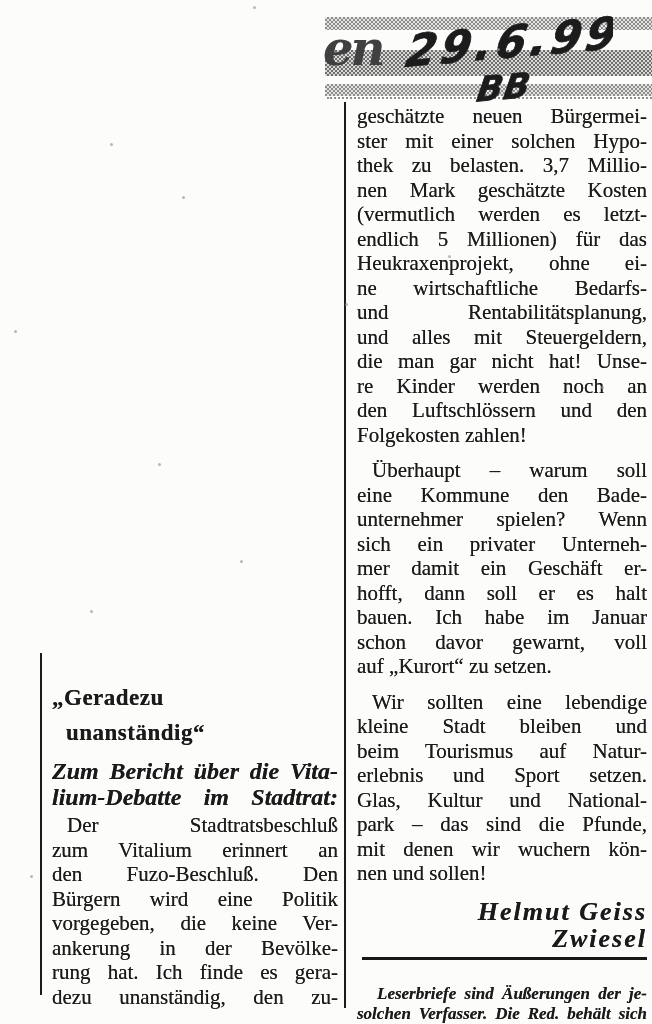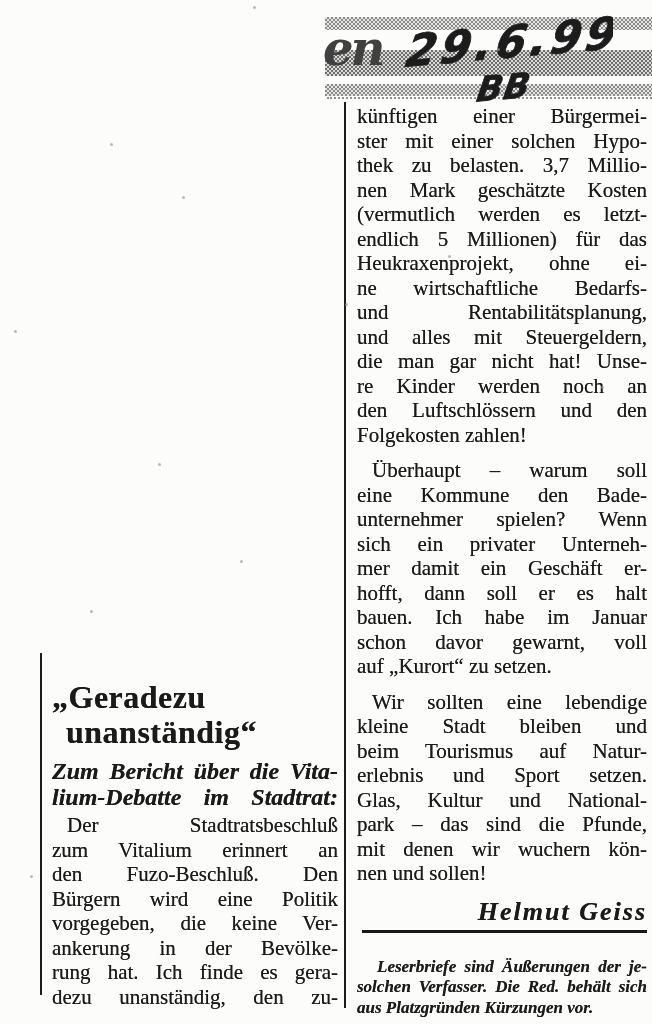--- a/index.html
+++ b/index.html
@@ -35,21 +35,21 @@
   .column-divider{position:absolute;left:344px;top:102px;width:2px;height:906px;background:#1c1c1c;}
   .left-rule{position:absolute;left:40px;top:653px;width:2px;height:342px;background:#1c1c1c;}
   
   .bodytext{font-size:21px;line-height:24.5px;text-shadow:0 0 .5px rgba(20,20,20,.75);}
   .line{text-align:justify;text-align-last:justify;white-space:normal;}
   .line.last{text-align-last:left;}
   .indent-first .line:first-child{text-indent:15px;}
   .indent-first-lg .line:first-child{text-indent:20px;}
 
   .left-article{position:absolute;left:52px;top:680px;width:286px;}
-  .headline{font-size:32px;line-height:35px;font-weight:700;letter-spacing:.5px;
+  .headline{font-size:23px;line-height:35px;font-weight:700;letter-spacing:.5px;
     text-shadow:0 0 .6px rgba(20,20,20,.8);}
   .headline .line{text-align:left;text-align-last:left;}
   .headline .line:nth-child(2){padding-left:14px;text-align:center;}
   .subhead{margin-top:8px;font:italic 700 24px "Liberation Serif", serif;line-height:26px;
     text-shadow:0 0 .5px rgba(20,20,20,.8);}
   .left-body{margin-top:3px;}
 
   .right-article{position:absolute;left:357px;top:104px;width:290px;}
   .para{margin:0 0 11px 0;}
   .signature{margin-top:6px;font:italic 700 26px "Liberation Serif", serif;line-height:27px;
@@ -95,21 +95,21 @@
       <div class="line">Bürgern wird eine Politik</div>
       <div class="line">vorgegeben, die keine Ver-</div>
       <div class="line">ankerung in der Bevölke-</div>
       <div class="line">rung hat. Ich finde es gera-</div>
       <div class="line">dezu unanständig, den zu-</div>
     </div>
 </div>
 
 <div class="right-article">
   <div class="para bodytext">
-      <div class="line">künftigen einer Bürgermei-</div>
+      <div class="line">geschätzte neuen Bürgermei-</div>
       <div class="line">ster mit einer solchen Hypo-</div>
       <div class="line">thek zu belasten. 3,7 Millio-</div>
       <div class="line">nen Mark geschätzte Kosten</div>
       <div class="line">(vermutlich werden es letzt-</div>
       <div class="line">endlich 5 Millionen) für das</div>
       <div class="line">Heukraxenprojekt, ohne ei-</div>
       <div class="line">ne wirtschaftliche Bedarfs-</div>
       <div class="line">und Rentabilitätsplanung,</div>
       <div class="line">und alles mit Steuergeldern,</div>
       <div class="line">die man gar nicht hat! Unse-</div>
@@ -133,20 +133,21 @@
       <div class="line">kleine Stadt bleiben und</div>
       <div class="line">beim Tourismus auf Natur-</div>
       <div class="line">erlebnis und Sport setzen.</div>
       <div class="line">Glas, Kultur und National-</div>
       <div class="line">park – das sind die Pfunde,</div>
       <div class="line">mit denen wir wuchern kön-</div>
       <div class="line last">nen und sollen!</div>
     </div>
   <div class="signature">
     <div>Helmut Geiss</div>
+    <div>Zwiesel</div>
   </div>
   <div class="footer-rule"></div>
   <div class="footer-note indent-first-lg">
       <div class="line">Leserbriefe sind Äußerungen der je-</div>
       <div class="line">solchen Verfasser. Die Red. behält sich</div>
       <div class="line last">aus Platzgründen Kürzungen vor.</div>
     </div>
 </div>
 
 <div class="speck" style="left:253px;top:6px;"></div>

